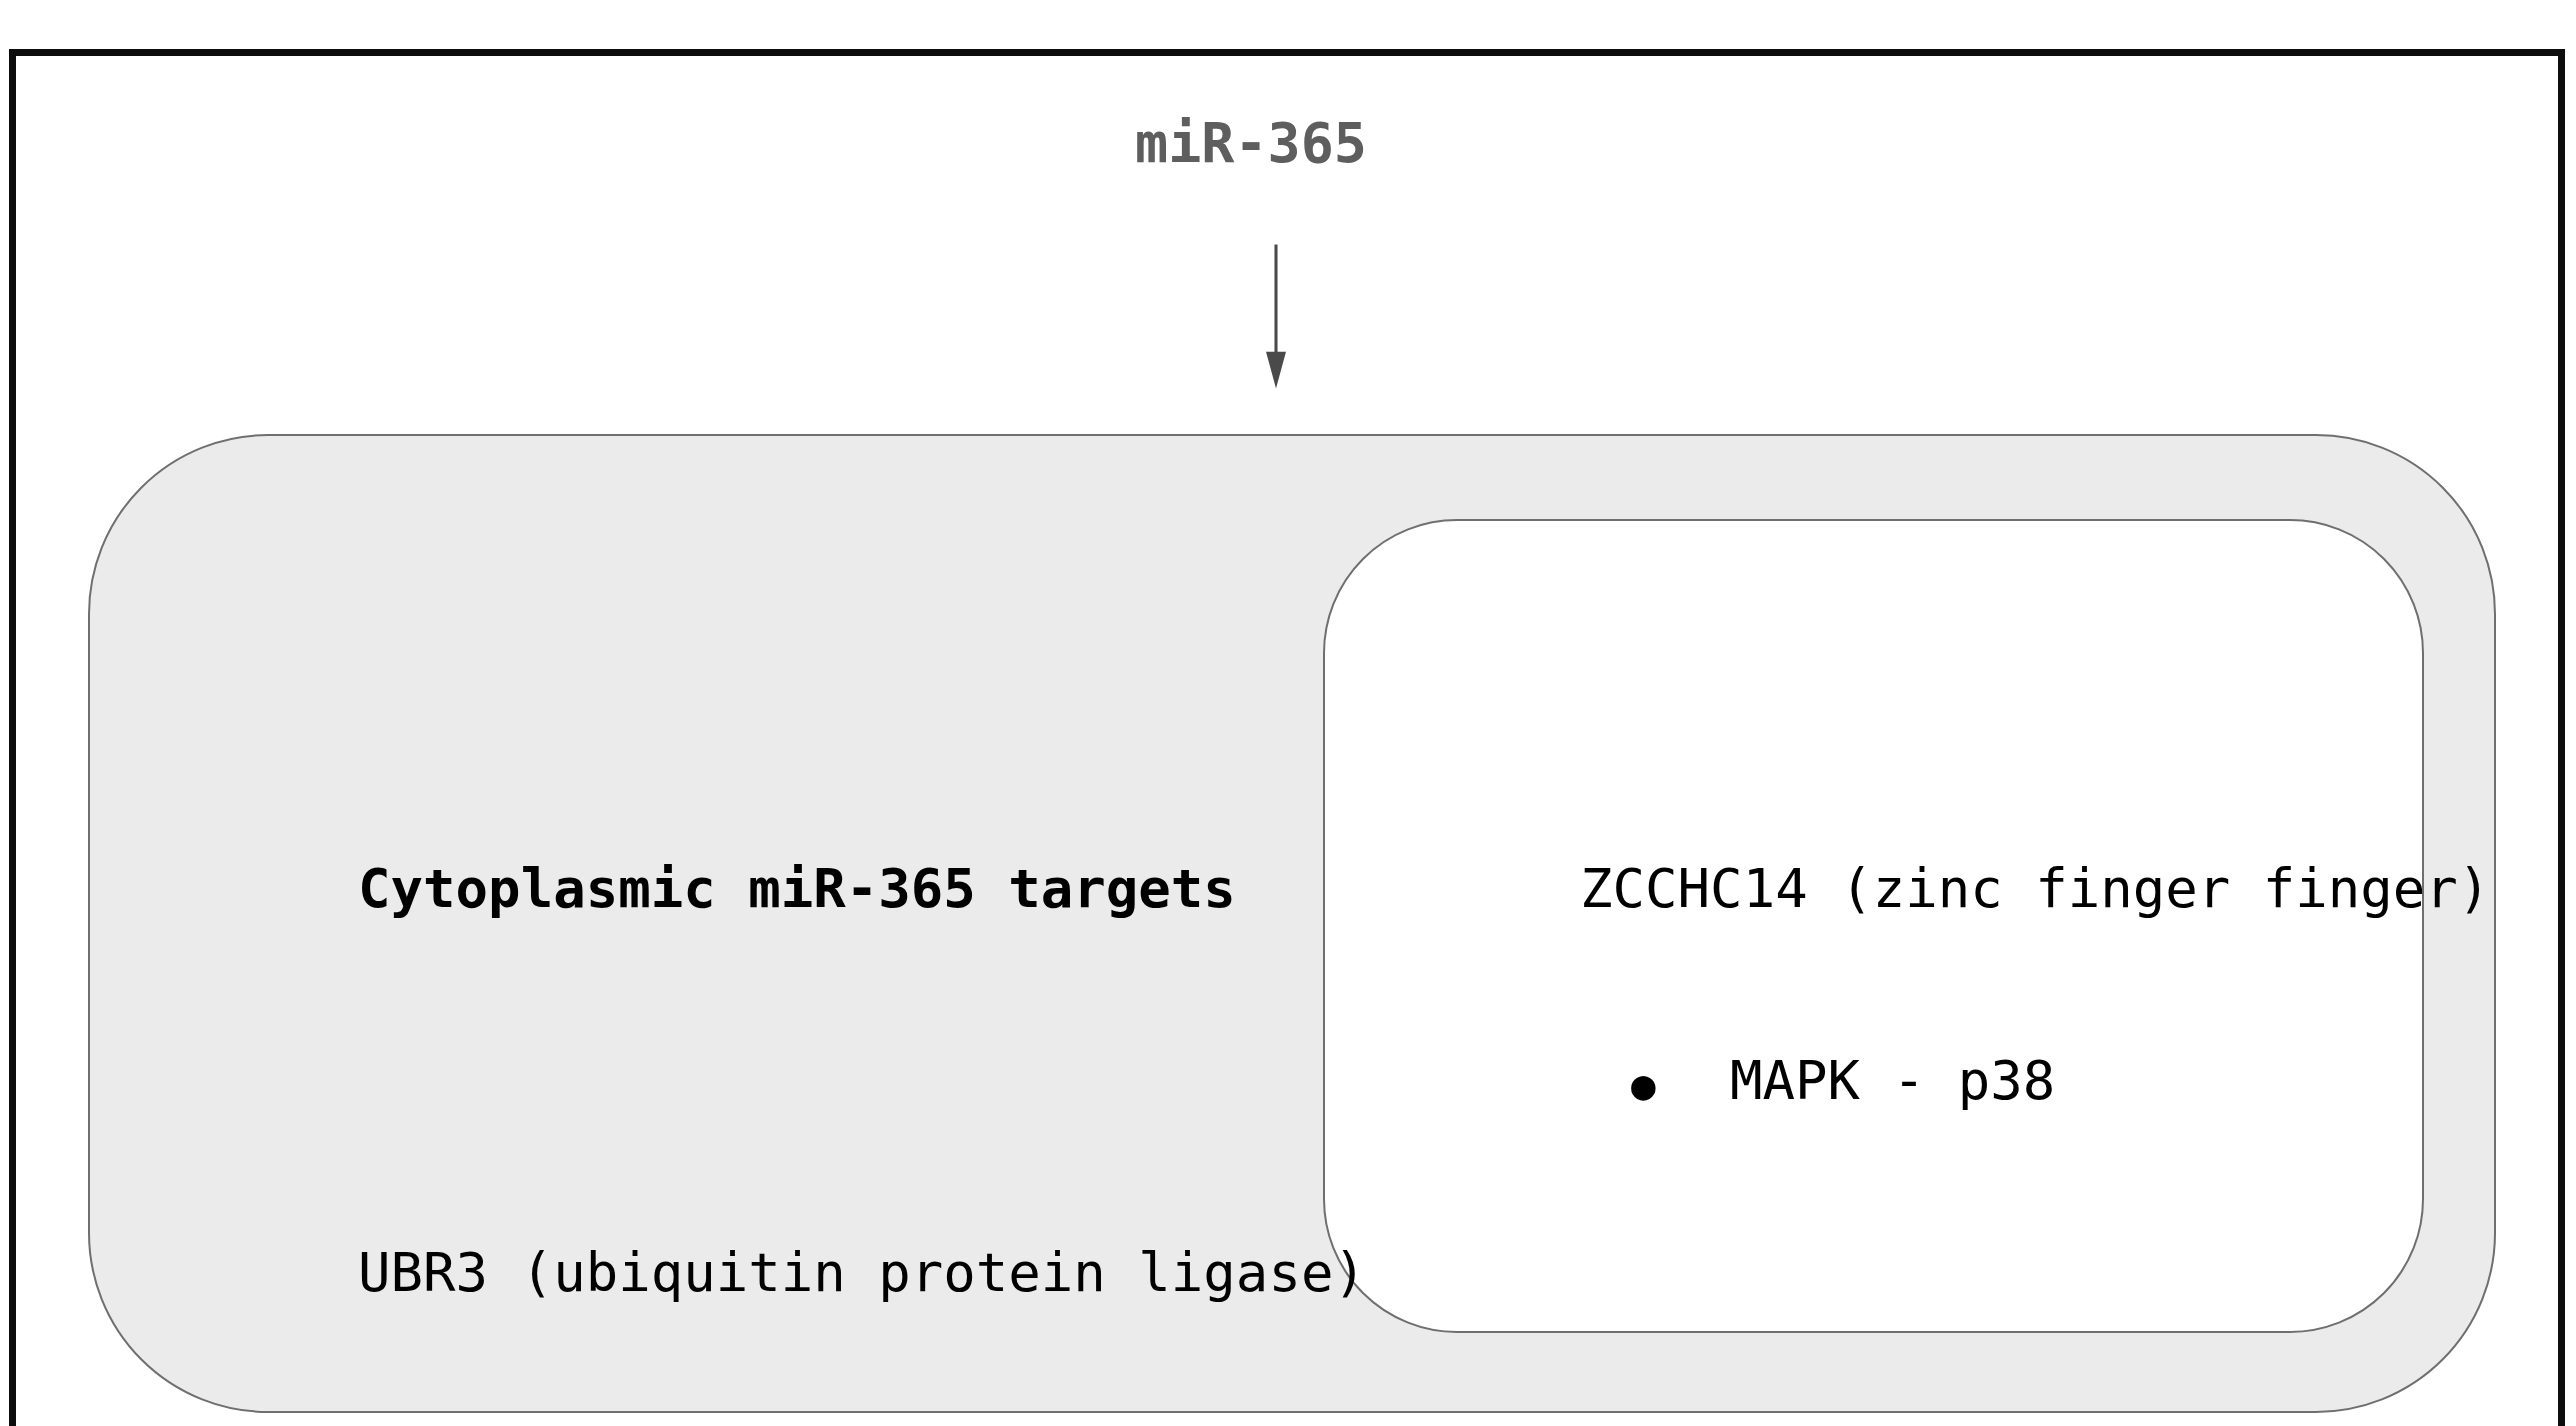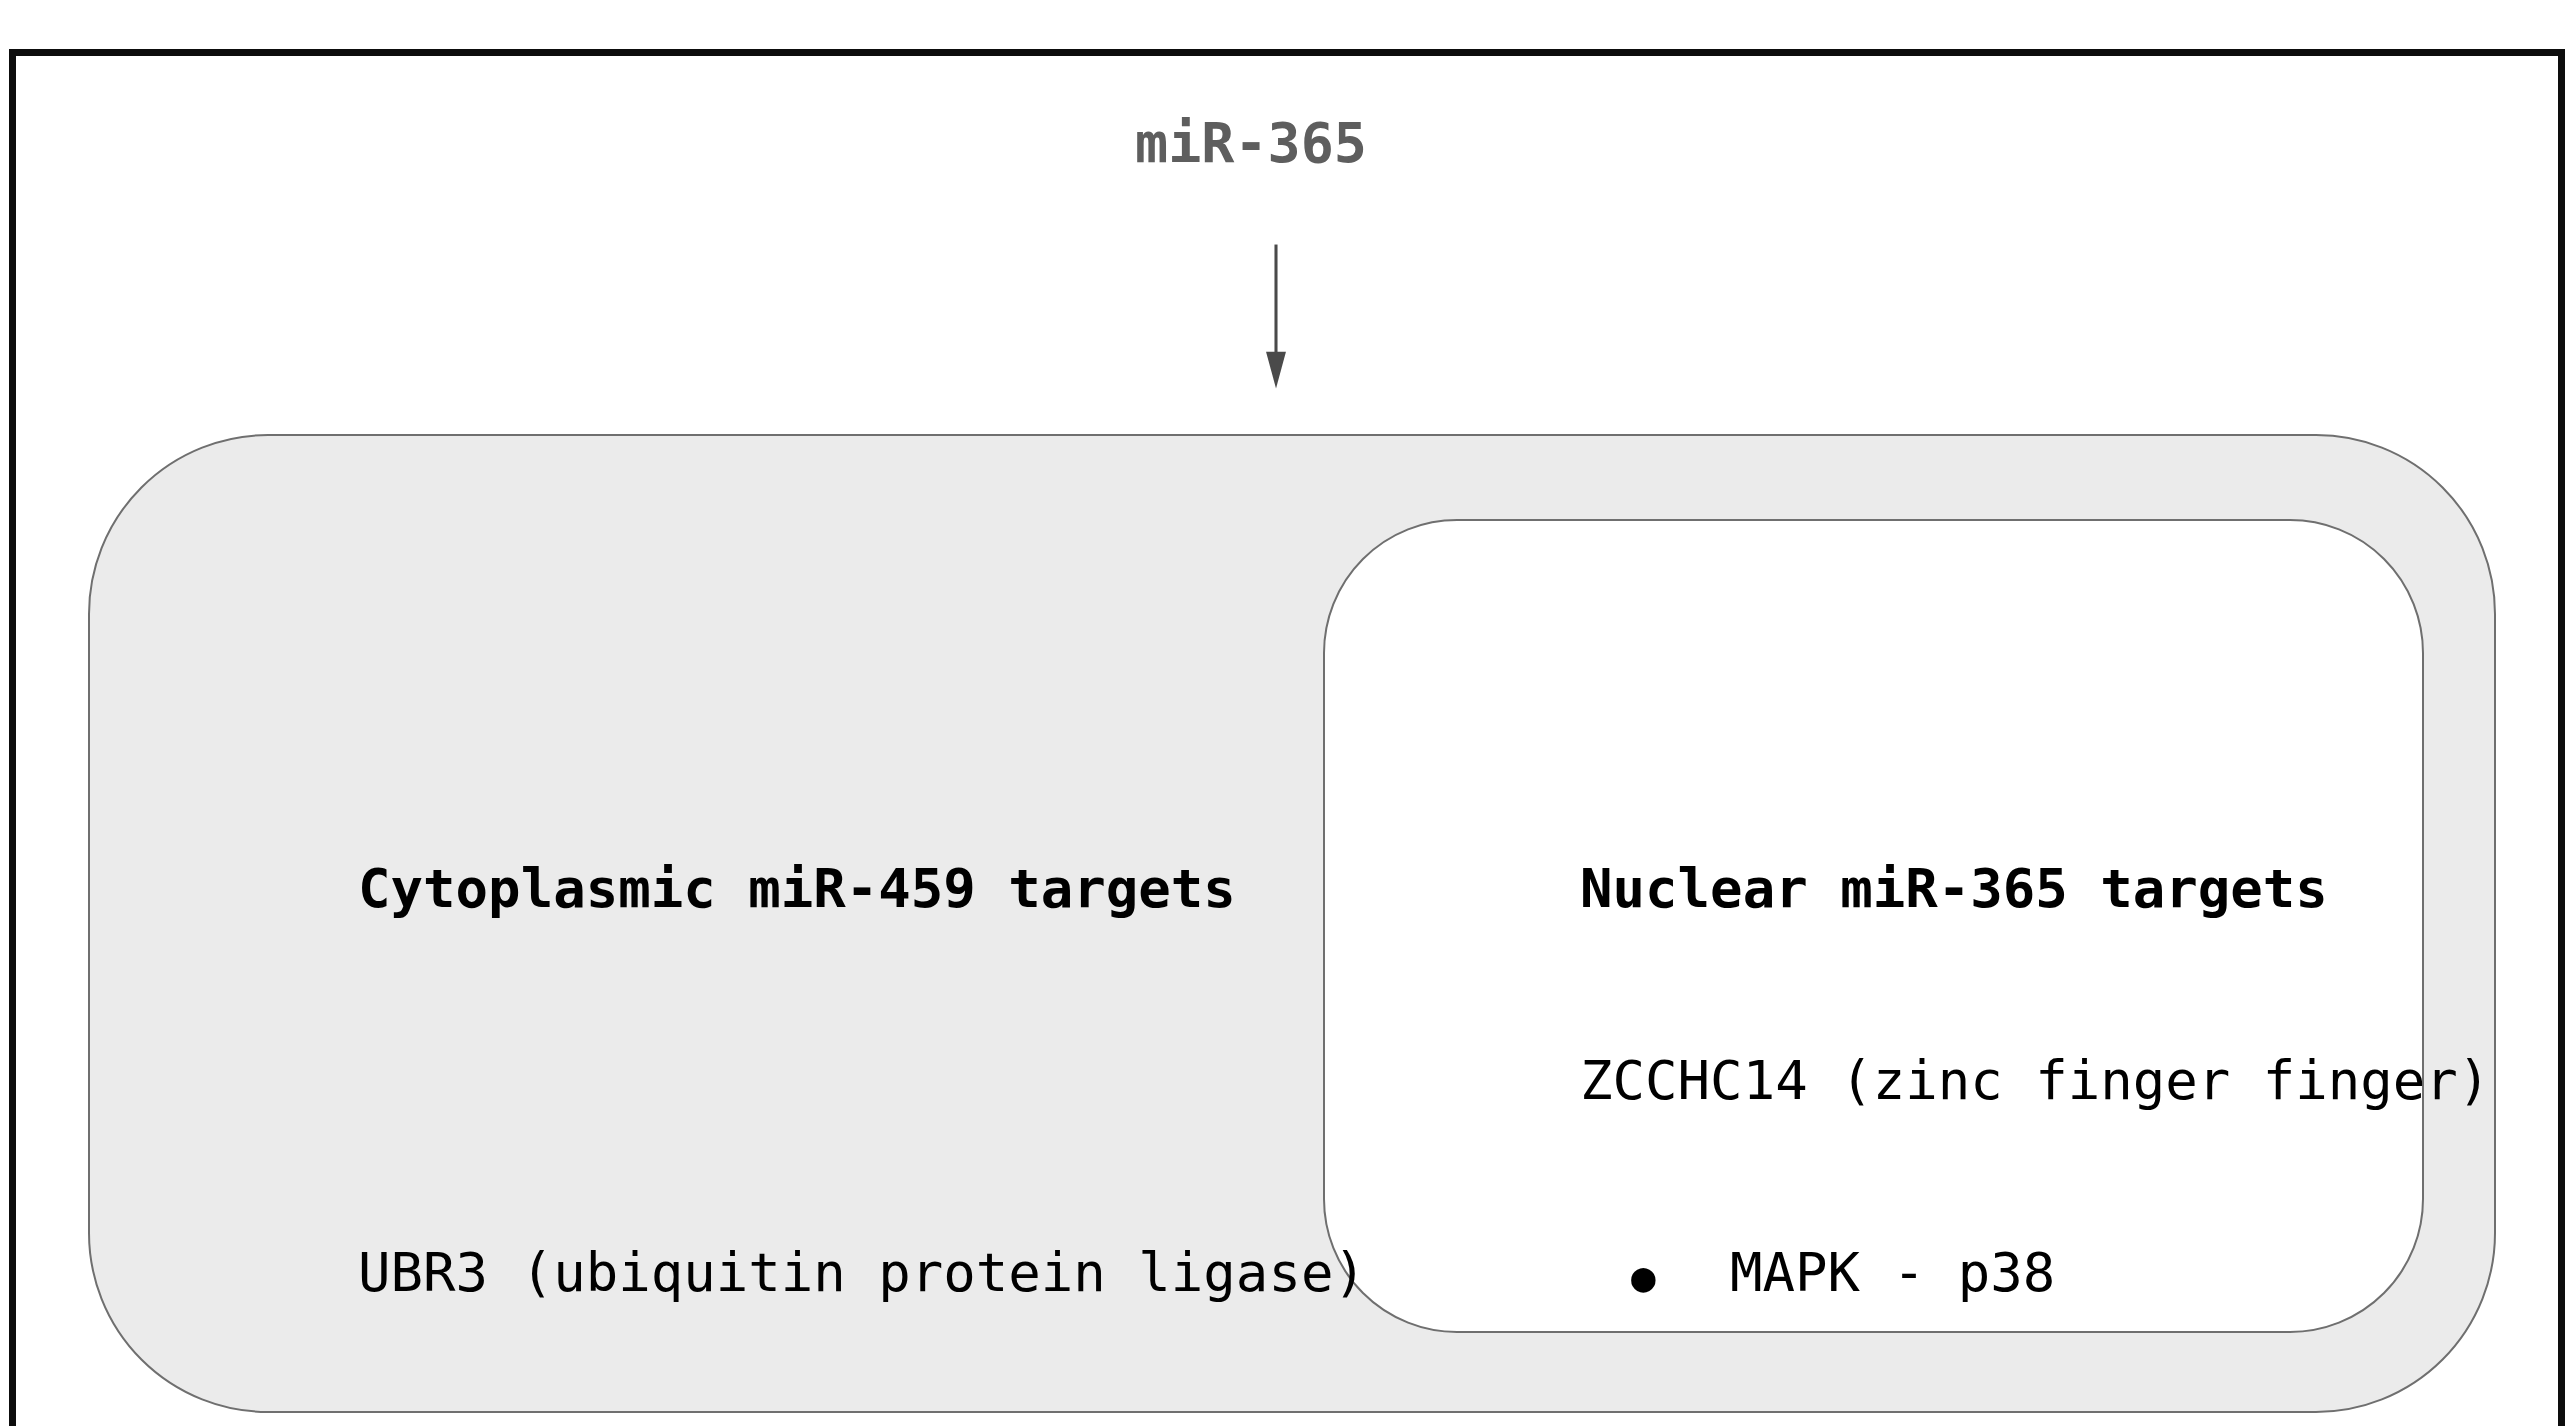--- a/index.html
+++ b/index.html
@@ -94,39 +94,36 @@
   <svg class="arrow-svg" width="34" height="147" viewBox="0 0 44 192">
     <line x1="22" y1="2" x2="22" y2="150" stroke="#4a4a4a" stroke-width="4"></line>
     <polygon points="9,142 35,142 22,190" fill="#4a4a4a"></polygon>
   </svg>
 
   <div class="cytoplasm"></div>
   <div class="nucleus"></div>
 
   <div class="col col-left">
     <div class="line heading">
-      <span>Cytoplasmic miR-459 targets</span>
+      <span>Cytoplasmic miR-365 targets</span>
     </div>
     <div class="line blank"></div>
     <div class="line">
       <span>UBR3 (ubiquitin protein ligase)</span>
     </div>
     <div class="line bullet">
       <span class="ind"></span><span class="mark">●</span><span>APE1 / DNA repair</span>
     </div>
     
     
     
     
   </div>
 
   <div class="col col-right">
-    <div class="line heading">
-      <span>Nuclear miR-365 targets</span>
-    </div>
     <div class="line">
       <span>ZCCHC14 (zinc finger finger)</span>
     </div>
     <div class="line bullet">
       <span class="ind"></span><span class="mark">●</span><span>MAPK - p38</span>
     </div>
     
     
     
     

